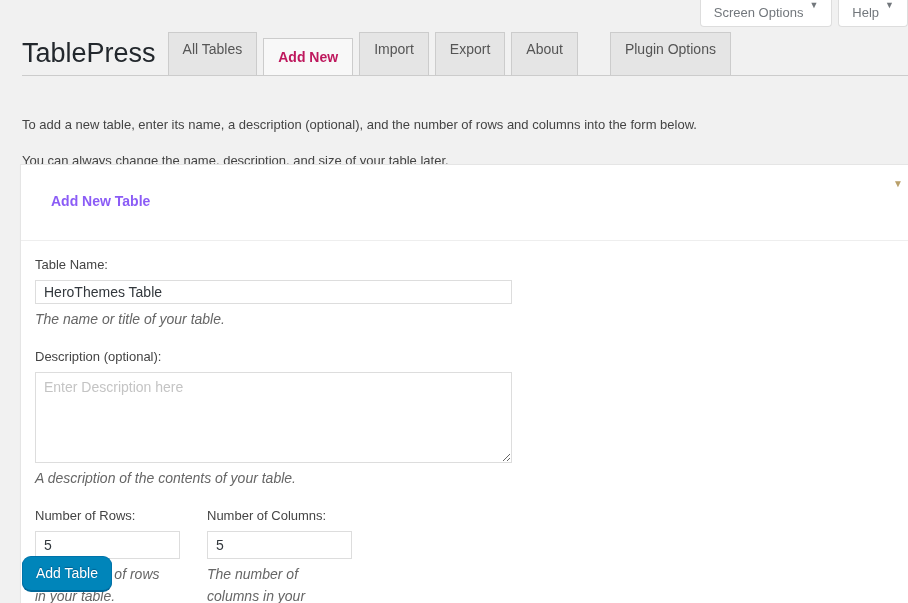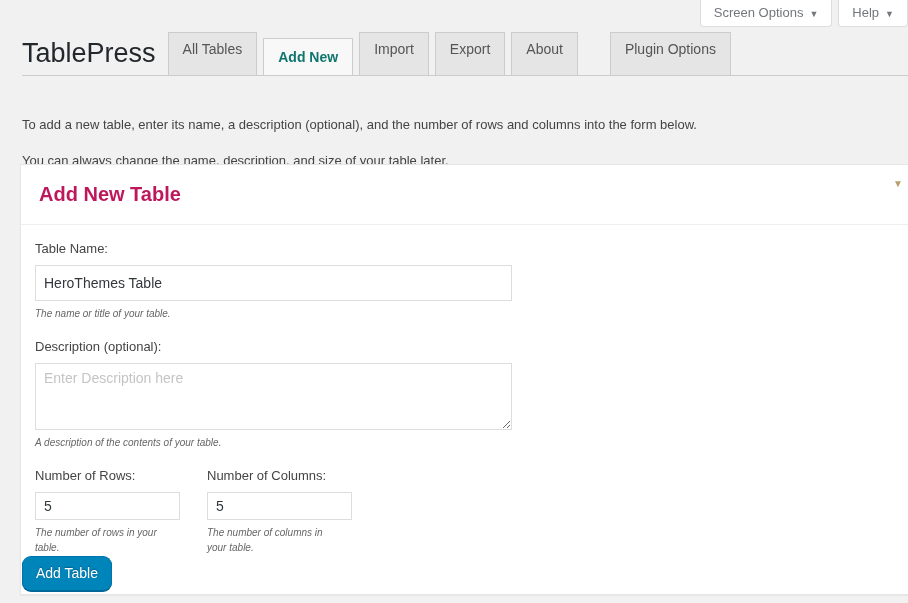--- a/index.html
+++ b/index.html
@@ -30,21 +30,21 @@
     box-sizing: border-box;
     background: #fff;
     border: 1px solid #ddd;
     border-top: none;
     border-radius: 0 0 4px 4px;
     padding: 0 13px;
     font-size: 13px;
     line-height: 26px;
     color: #72777c;
     display: flex;
-    align-items: center;
+    align-items: flex-start;
     gap: 6px;
     white-space: nowrap;
   }
   .meta-btn + .meta-btn {
     margin-left: 6px;
   }
   .meta-arrow {
     font-size: 9px;
     line-height: 1;
     color: #72777c;
@@ -86,21 +86,21 @@
     font-size: 14px;
     line-height: 1;
     padding: 9px 14px 20px;
     margin-right: 6px;
     text-decoration: none;
     white-space: nowrap;
   }
   .nav-tab.active {
     background: #f8f8f8;
     border-color: #ccc;
-    color: #0f766e;
+    color: #be185d;
     font-weight: bold;
     padding-top: 11px;
     padding-bottom: 12px;
   }
   .nav-tab.gap {
     margin-left: 26px;
   }
   .header-rule {
     position: absolute;
     top: 75px;
@@ -133,24 +133,24 @@
     background: #fff;
     border: 1px solid #e5e5e5;
     box-shadow: 0 1px 1px rgba(0,0,0,.04);
   }
   .postbox-header {
     position: relative;
     border-bottom: 1px solid #eee;
     padding: 11px 14px 12px;
   }
   .postbox-title {
-    margin: 4px;
-    font-size: 20px;
+    margin: 16px;
+    font-size: 14px;
     font-weight: bold;
-    color: #be185d;
+    color: #8b5cf6;
     line-height: 1.4;
   }
   .postbox-toggle {
     position: absolute;
     right: 6px;
     top: 12px;
     width: 14px;
     height: 14px;
     color: #b9a06a;
     font-size: 10px;
@@ -165,50 +165,50 @@
   .field-label {
     display: block;
     font-size: 13px;
     color: #444;
     line-height: 1.5;
     margin: 0 0 6px 0;
   }
   .text-input {
     box-sizing: border-box;
     width: 477px;
-    height: 36px;
+    height: 24px;
     padding: 3px 8px;
     border: 1px solid #ddd;
     background: #fff;
     font-family: "Liberation Sans", sans-serif;
     font-size: 14px;
     color: #32373c;
     border-radius: 0;
     outline: none;
   }
   .desc-textarea {
     box-sizing: border-box;
     width: 477px;
-    height: 67px;
+    height: 91px;
     padding: 6px 8px;
     border: 1px solid #ddd;
     background: #fff;
     font-family: "Liberation Sans", sans-serif;
     font-size: 14px;
     color: #32373c;
     resize: vertical;
     outline: none;
     display: block;
   }
   .desc-textarea::placeholder {
     color: #c4c4c4;
   }
   .help-text {
     margin: 5px 0 0 0;
-    font-size: 10px;
+    font-size: 14px;
     font-style: italic;
     color: #666;
     line-height: 1.55;
   }
   .field-block {
     margin-bottom: 16px;
   }
   .field-block:last-child {
     margin-bottom: 16px;
   }

